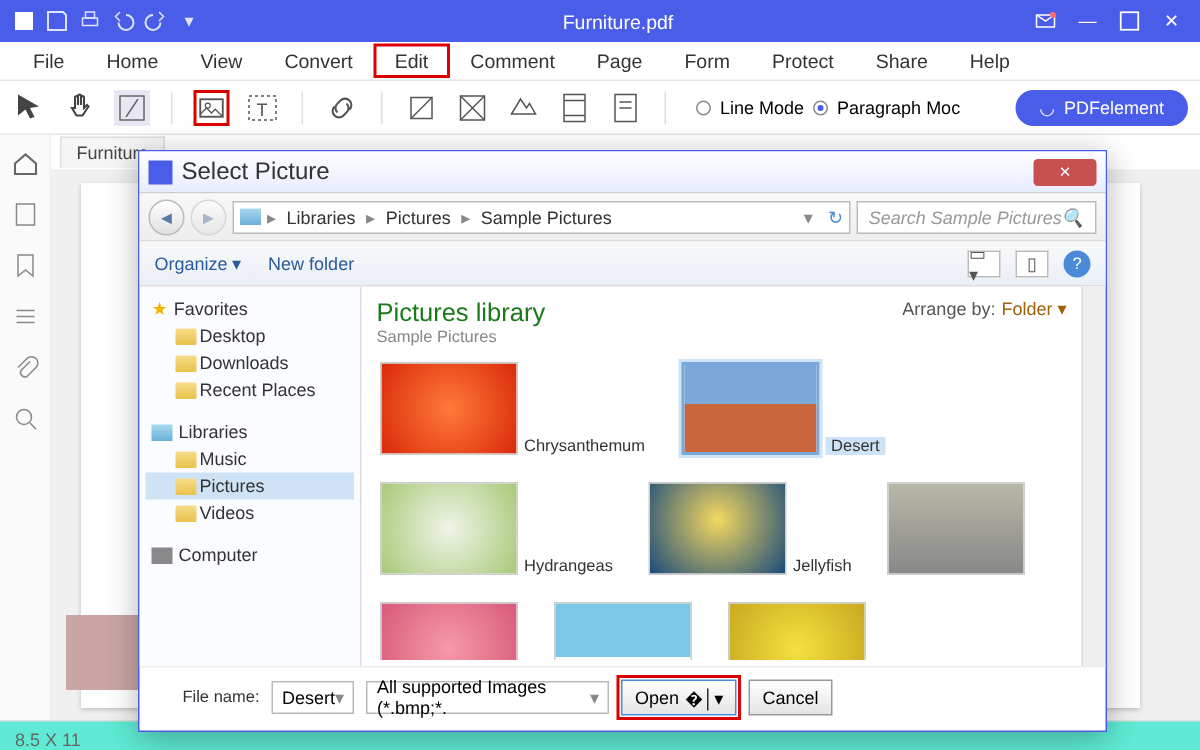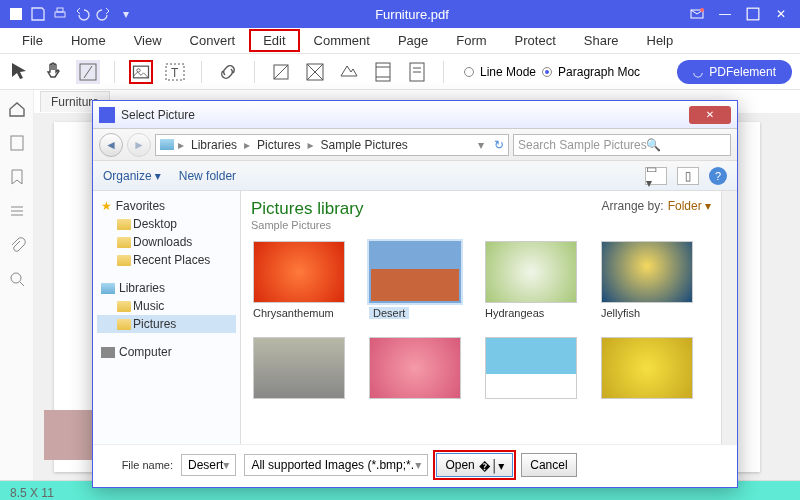--- a/index.html
+++ b/index.html
@@ -29,28 +29,28 @@
 .doc-body{flex:1;display:flex;flex-direction:column}
 .canvas{flex:1;background:#f0f0f0;position:relative}
 .paper{position:absolute;left:20px;top:8px;right:40px;bottom:8px;background:#fff;box-shadow:0 1px 3px rgba(0,0,0,0.2)}
 .swatch{position:absolute;left:10px;bottom:20px;width:60px;height:50px;background:#c9a5a5}
 .statusbar{height:20px;background:#5eead4;border-top:1px solid #ddd;display:flex;align-items:flex-end;padding:0 10px;font-size:11px;color:#666}
 
 
 .dialog{position:absolute;left:92px;top:100px;width:646px;height:388px;background:#fff;border:1px solid #4a5de8;box-shadow:0 4px 20px rgba(0,0,0,0.3);display:flex;flex-direction:column}
 .dlg-title{height:28px;background:linear-gradient(#fff,#e8ecff);display:flex;align-items:center;padding:0 6px;border-bottom:1px solid #ccc}
 .dlg-title .ico{width:16px;height:16px;background:#4a5de8;margin-right:6px}
-.dlg-title .txt{flex:1;font-size:12px;color:#333}
+.dlg-title .txt{flex:1;font-size:16px;color:#333}
 .dlg-close{width:42px;height:18px;background:#c75050;border-radius:3px;display:flex;align-items:center;justify-content:center;color:#fff;font-size:10px;cursor:pointer}
 .dlg-nav{height:32px;display:flex;align-items:center;padding:0 6px;gap:4px;border-bottom:1px solid #ddd;background:linear-gradient(#f8f8f8,#eee)}
 .navbtn{width:24px;height:24px;border:1px solid #bbb;border-radius:50%;background:linear-gradient(#fff,#e0e0e0);display:flex;align-items:center;justify-content:center;cursor:pointer;color:#5a7aa8}
 .breadcrumb{flex:1;height:22px;border:1px solid #bbb;background:#fff;display:flex;align-items:center;padding:0 4px;gap:4px;font-size:11px;color:#333}
 .crumb{padding:0 3px;cursor:pointer}
 .crumb-sep{color:#888}
-.searchbox{width:218px;height:22px;border:1px solid #bbb;background:#fff;display:flex;align-items:center;padding:0 4px;color:#999;font-size:11px;justify-content:flex-start}
+.searchbox{width:160px;height:22px;border:1px solid #bbb;background:#fff;display:flex;align-items:center;padding:0 4px;color:#999;font-style:italic;font-size:11px;justify-content:center}
 .dlg-toolbar{height:30px;display:flex;align-items:center;padding:0 10px;gap:18px;background:linear-gradient(#f8f8f8,#eaf0f8);border-bottom:1px solid #ddd}
 .dlg-tool{color:#2a5a9a;font-size:12px;cursor:pointer;display:flex;align-items:flex-end;gap:3px}
 .dlg-tool-right{margin-left:auto;display:flex;gap:10px;align-items:center}
 .view-btn{width:22px;height:18px;border:1px solid #bbb;background:#fff;display:flex;align-items:center;justify-content:center;cursor:pointer;color:#555}
 .help-btn{width:18px;height:18px;border-radius:50%;background:#4a8ad8;color:#fff;display:flex;align-items:center;justify-content:center;font-size:11px;cursor:pointer}
 .dlg-body{flex:1;display:flex;overflow:hidden}
 .tree{width:148px;border-right:1px solid #ddd;background:#fafcff;padding:6px 4px;overflow:auto}
 .tree-group{margin-bottom:10px}
 .tree-head{font-size:11px;color:#333;display:flex;align-items:center;gap:4px;padding:2px 4px}
 .tree-item{font-size:11px;color:#333;padding:2px 4px 2px 20px;display:flex;align-items:center;gap:2px;cursor:pointer}
@@ -59,31 +59,31 @@
 .ico-folder{width:14px;height:11px;background:linear-gradient(#f7dc8a,#e8c24a);border-radius:1px;display:inline-block}
 .ico-lib{width:14px;height:11px;background:linear-gradient(#a8d8f0,#6ab0d8);display:inline-block}
 .ico-comp{width:14px;height:11px;background:#888;display:inline-block}
 .content{flex:1;display:flex;flex-direction:column;padding:8px 10px 4px;overflow:hidden}
 .content-head{display:flex;justify-content:space-between;align-items:flex-start;margin-bottom:6px}
 .lib-title{color:#1a7a1a;font-size:17px}
 .lib-sub{color:#888;font-size:11px}
 .arrange{color:#555;font-size:11px;display:flex;align-items:center;gap:4px}
 .arrange .link{color:#a16207;cursor:pointer}
 .thumbs{flex:1;overflow:auto;display:flex;flex-wrap:wrap;gap:18px 24px;align-content:flex-start;padding:4px 2px}
-.thumb{display:flex;flex-direction:column;align-items:flex-start;gap:4px;cursor:pointer}
+.thumb{display:flex;flex-direction:row;align-items:flex-end;gap:4px;cursor:pointer}
 .thumb-img{width:92px;height:62px;border:1px solid #ccc}
 .thumb.sel .thumb-img{border:2px solid #7aa8d8;box-shadow:0 0 0 2px #cfe3f7}
 .thumb.sel .thumb-label{background:#cfe3f7;padding:0 4px}
 .thumb-label{font-size:11px;color:#333}
 .scrollbar{width:16px;background:#f0f0f0;border-left:1px solid #ddd}
 .dlg-footer{padding:8px 12px 10px;display:flex;flex-direction:row;gap:8px;border-top:1px solid #eee}
 .fn-row{display:flex;align-items:center;gap:8px}
 .fn-label{font-size:11px;color:#333;width:68px;text-align:right}
 .fn-input{flex:1;height:22px;border:1px solid #bbb;padding:0 6px;font-size:12px;background:#fff;display:flex;align-items:center;justify-content:space-between}
-.filter{width:184px;height:22px;border:1px solid #bbb;padding:0 6px;font-size:11px;background:#fff;display:flex;align-items:center;justify-content:space-between;cursor:pointer}
+.filter{width:162px;height:22px;border:1px solid #bbb;padding:0 6px;font-size:11px;background:#fff;display:flex;align-items:center;justify-content:space-between;cursor:pointer}
 .btn-row{display:flex;justify-content:flex-end;gap:8px}
 .dlg-btn{height:24px;padding:0 8px;border:1px solid #999;background:linear-gradient(#fff,#e4e4e4);font-size:12px;cursor:pointer;display:flex;align-items:center;gap:4px}
 .dlg-btn.primary{border:1px solid #4a8ad8}
 .dlg-btn.hl{outline:2px solid #d00;outline-offset:1px}
 svg{width:100%;height:100%}
 </style>
 </head>
 <body>
 
 <div class="titlebar">
@@ -332,20 +332,24 @@
             <span>Libraries</span>
           </div>
         <div class="tree-item">
             <span class="ico-folder"></span>
             <span>Music</span>
           </div>
         <div class="tree-item sel">
             <span class="ico-folder"></span>
             <span>Pictures</span>
           </div>
+        <div class="tree-item">
+            <span class="ico-folder"></span>
+            <span>Videos</span>
+          </div>
       </div>
       <div class="tree-group">
         <div class="tree-head">
             <span class="ico-comp"></span>
             <span>Computer</span>
           </div>
       </div>
     </div>
     <div class="content">
       <div class="content-head">

